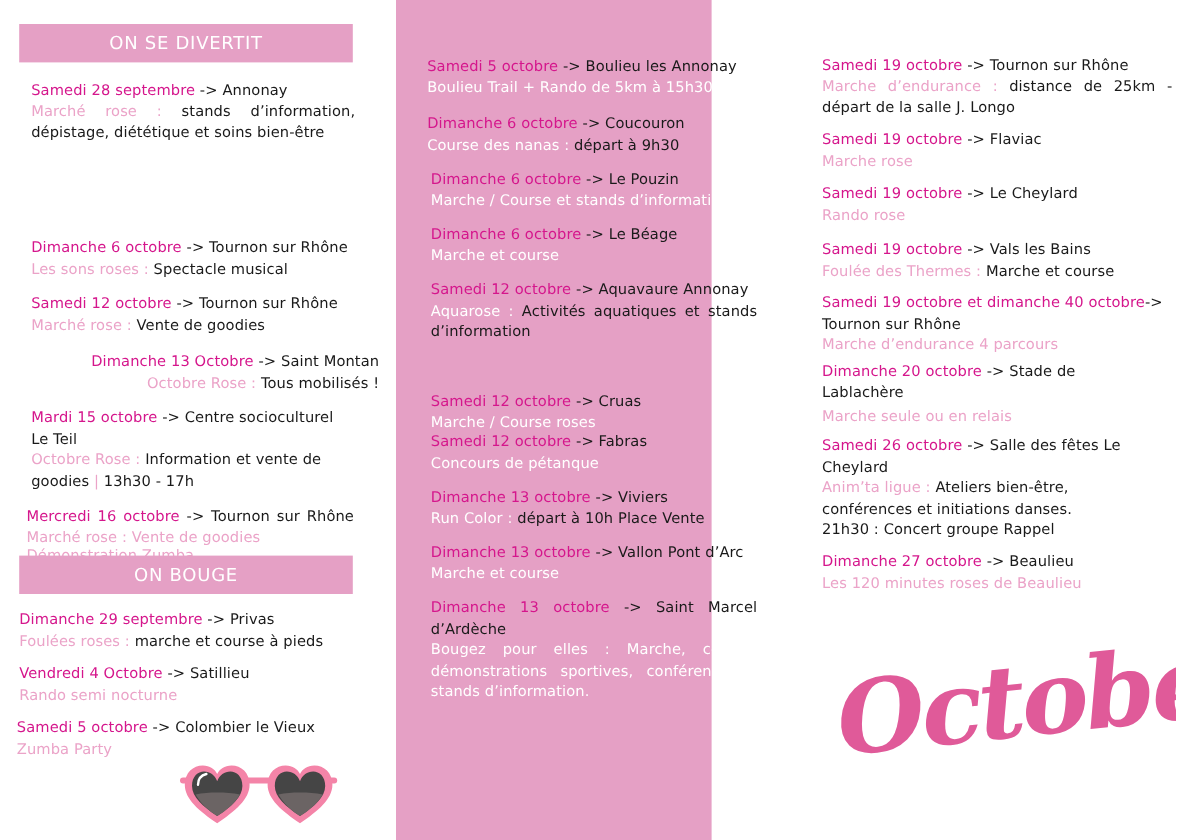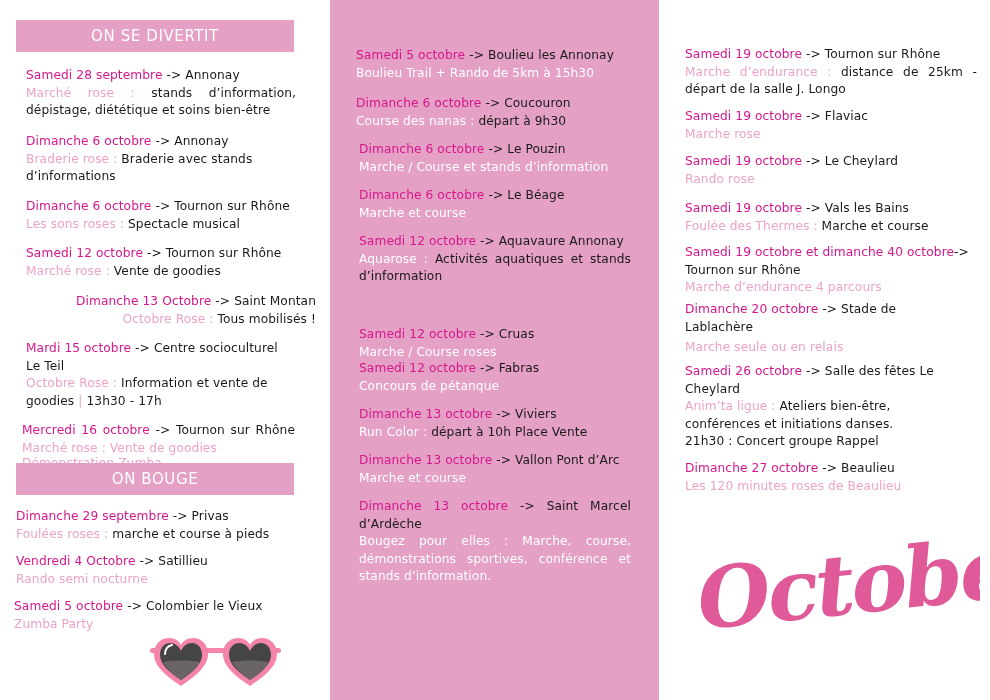--- a/index.html
+++ b/index.html
@@ -1,21 +1,21 @@
 <!DOCTYPE html>
 <html><head>
 <meta charset="utf-8">
 <style>
   * { box-sizing: border-box; margin: 0; padding: 0; }
   html, body { width: 990px; height: 700px; overflow: hidden; background: #ffffff; }
   body { font-family: "DejaVu Sans", sans-serif; font-size: 12.2px; color: #1a1a1a; position: relative; letter-spacing: 0.1px; }
 
   .col { position: absolute; top: 0; height: 700px; }
   .col-left { left: 0; width: 330px; background: #ffffff; }
-  .col-mid { left: 330px; width: 329px; background: #E5A0C5; }
+  .col-mid { left: 330px; width: 263px; background: #E5A0C5; }
   .col-right { left: 659px; width: 331px; background: #ffffff; }
 
   .section-header {
     position: absolute; left: 16px; width: 278px; height: 32px;
     background: #E5A0C5; color: #ffffff; text-align: center;
     font-size: 15px; line-height: 32px; letter-spacing: 0.6px;
   }
   .hdr-divert { top: 20px; }
   .hdr-bouge { top: 463px; z-index: 5; }
 
@@ -37,24 +37,20 @@
 <body>
 
 <div class="col col-left">
   <div class="section-header hdr-divert">ON SE DIVERTIT</div>
 
   <div class="event justify" style="left:26px; top:67px; width:270px;">
     <span class="date">Samedi 28 septembre</span><span class="place"> -&gt; </span><span class="place">Annonay</span><br>
     <span class="lbl">Marché rose : </span><span class="desc">stands d’information, dépistage, diététique et soins bien-être</span>
   </div>
 
-  <div class="event" style="left:26px; top:133px; width:270px;">
-    <span class="date">Dimanche  6 octobre</span><span> -&gt; </span><span class="place">Annonay</span><br>
-    <span class="lbl">Braderie rose : </span><span class="desc">Braderie avec stands d’informations</span>
-  </div>
 
   <div class="event" style="left:26px; top:198px; width:290px;">
     <span class="date">Dimanche  6 octobre</span><span> -&gt; </span><span class="place">Tournon sur Rhône</span><br>
     <span class="lbl">Les sons roses : </span><span class="desc">Spectacle musical</span>
   </div>
 
   <div class="event" style="left:26px; top:245px; width:290px;">
     <span class="date">Samedi  12 octobre</span><span> -&gt; </span><span class="place">Tournon sur Rhône</span><br>
     <span class="lbl">Marché rose : </span><span class="desc">Vente de goodies</span>
   </div>

